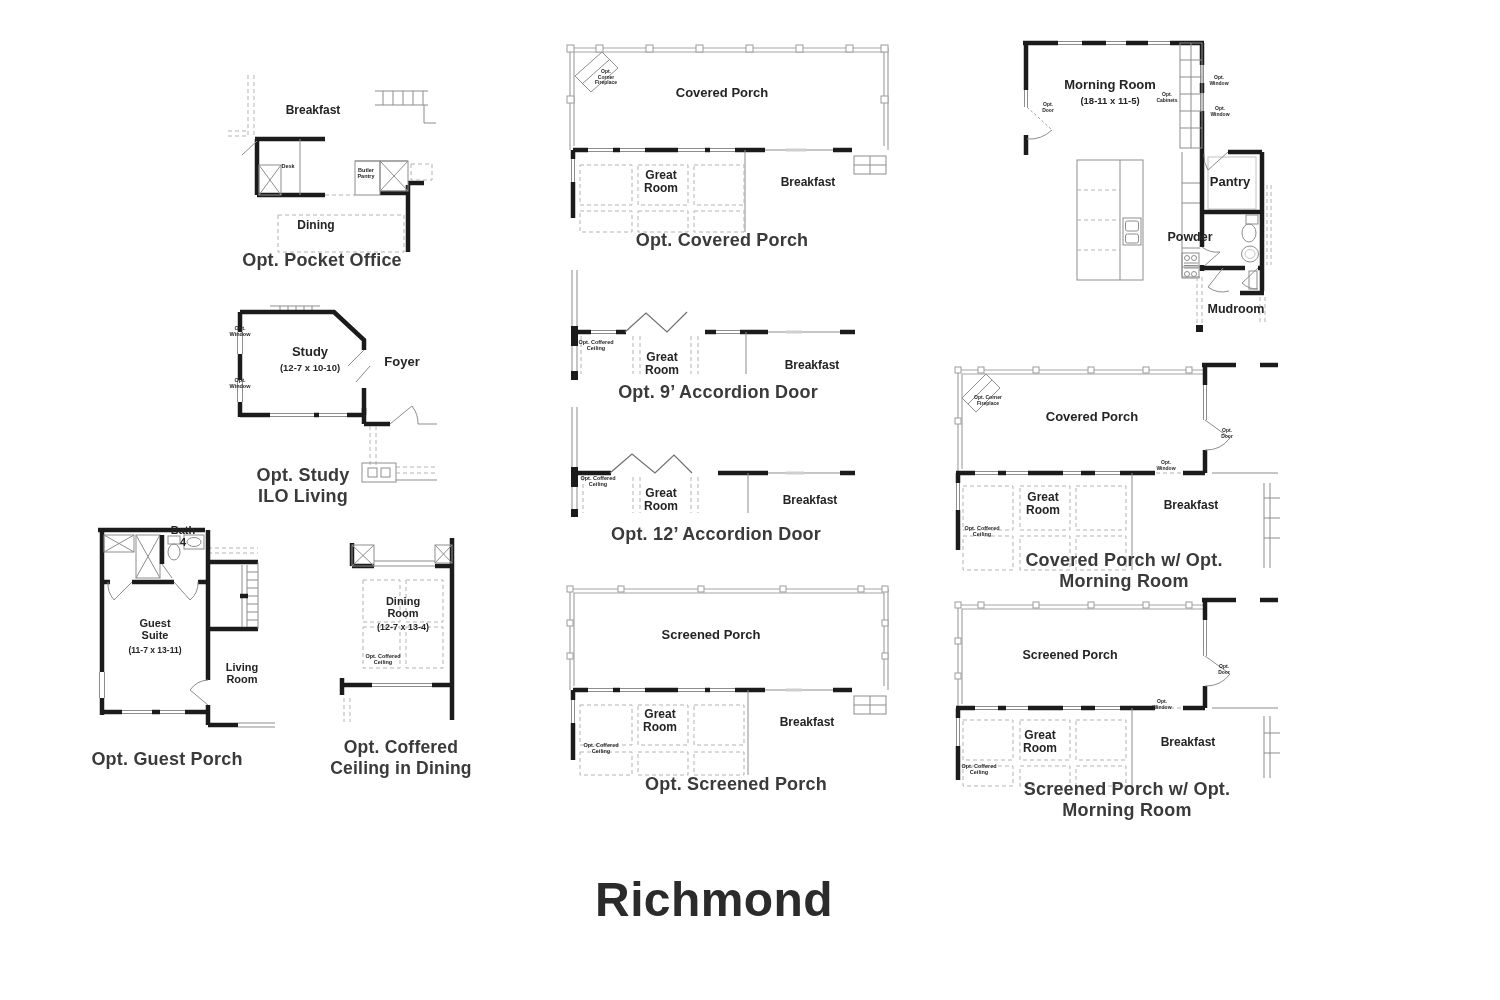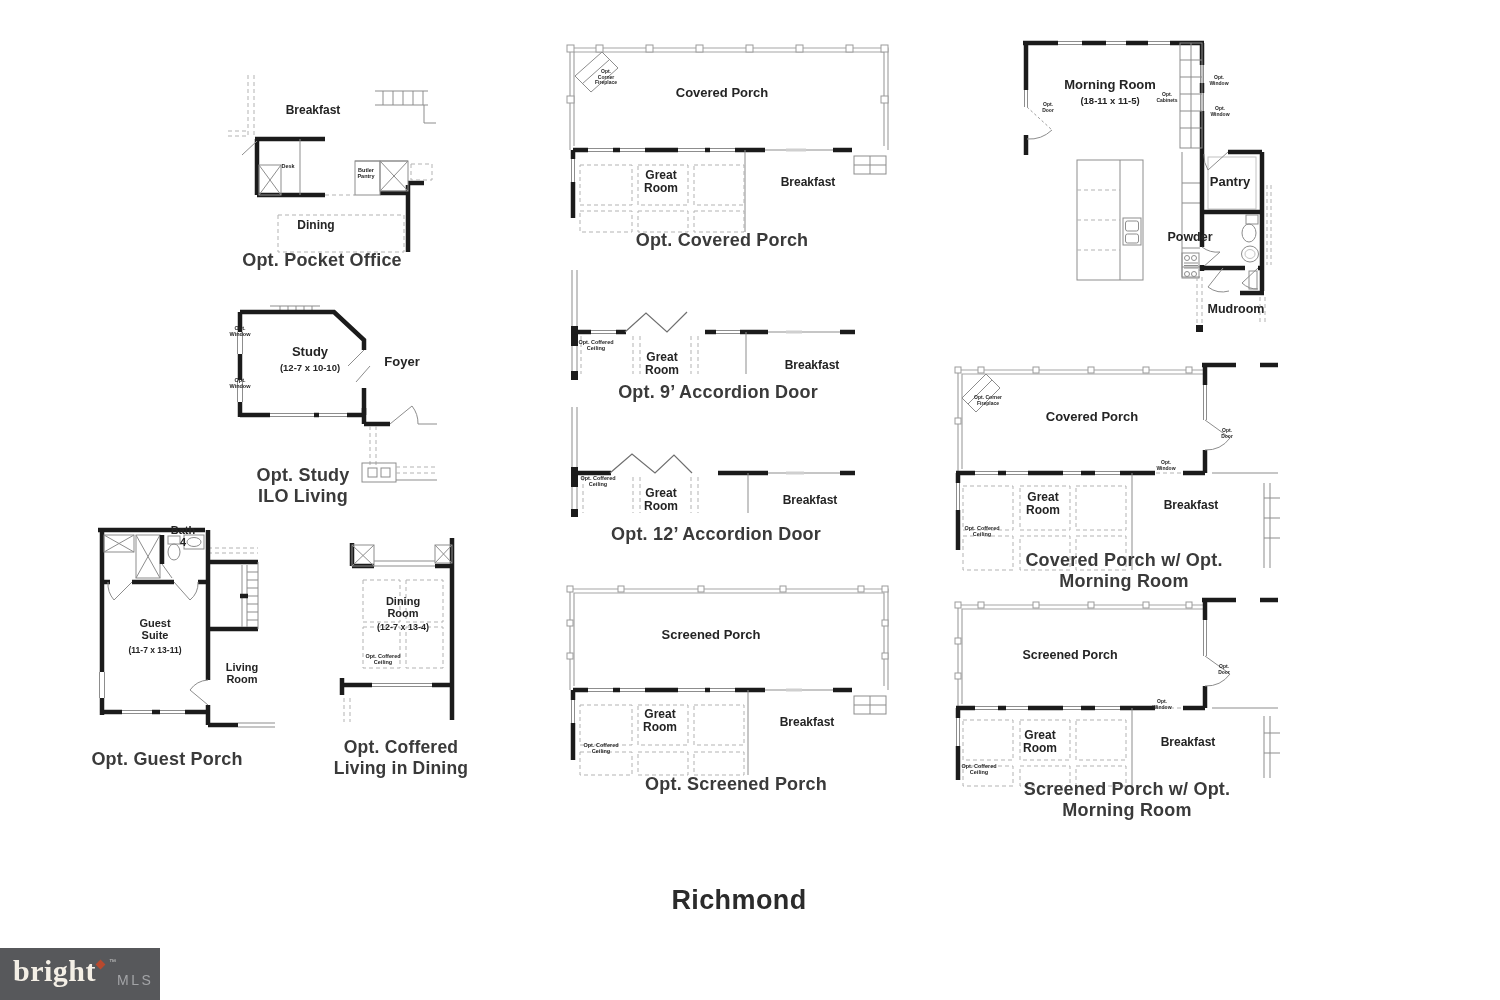--- a/index.html
+++ b/index.html
@@ -18,22 +18,22 @@
   .blk{fill:#1b1b1b;stroke:none}
   
   .lbl{position:absolute;font-weight:700;color:#242424;text-align:center;
        transform:translate(-50%,-50%);line-height:1.1;white-space:nowrap}
   .wrap{white-space:normal}
   .fs5{font-size:5px}.fs55{font-size:5.5px}.fs85{font-size:8.5px}.fs9{font-size:9px}
   .fs95{font-size:9.5px}.fs11{font-size:11px}.fs12{font-size:12px}.fs125{font-size:12.5px}
   .fs13{font-size:13px}
   .cap{position:absolute;font-weight:700;color:#3a3a3a;font-size:18px;text-align:center;
        transform:translate(-50%,-50%);line-height:1.18;white-space:pre-line;letter-spacing:.2px}
-  .title{position:absolute;left:739px;top:900px;transform:translate(-50%,-50%);
-         font-weight:700;color:#2b2b2b;font-size:27px;text-align:left;line-height:46px;
+  .title{position:absolute;left:714px;top:900px;transform:translate(-50%,-50%);
+         font-weight:700;color:#2b2b2b;font-size:48px;text-align:left;line-height:46px;
          letter-spacing:.4px;white-space:nowrap}
   
   .logo{position:absolute;left:0;top:948px;width:160px;height:52px;background:#57585b}
   .logo .brand{position:absolute;left:13px;top:6px;font-family:"Liberation Serif",serif;
                font-weight:700;font-size:30px;color:#f4efe6;letter-spacing:.5px}
   .logo .diamond{position:absolute;left:97px;top:13px;width:7px;height:7px;background:#b8492e;
                  transform:rotate(45deg)}
   .logo .tm{position:absolute;left:109px;top:10px;font-size:7px;color:#c9c9c9}
   .logo .mls{position:absolute;left:117px;top:24px;font-size:14px;color:#a3a4a7;
              letter-spacing:2.5px;font-family:"Liberation Sans",sans-serif}
@@ -539,21 +539,21 @@
   <div class="lbl fs11 wrap" style="left:183px;top:536px;width:32px">Bath 4</div>
   <div class="lbl fs11 wrap" style="left:155px;top:629px;width:48px">Guest Suite</div>
   <div class="lbl fs85" style="left:155px;top:651px">(11-7 x 13-11)</div>
   <div class="lbl fs11 wrap" style="left:242px;top:673px;width:52px">Living Room</div>
   <div class="cap" style="left:167px;top:760px">Opt. Guest Porch</div>
 
   <div class="lbl fs11 wrap" style="left:403px;top:607px;width:52px">Dining Room</div>
   <div class="lbl fs9" style="left:403px;top:628px">(12-7 x 13-4)</div>
   <div class="lbl fs55 wrap" style="left:383px;top:659px;width:46px">Opt. Coffered Ceiling</div>
   <div class="cap" style="left:401px;top:758px;font-size:17.5px">Opt. Coffered
-Living in Dining</div>
+Ceiling in Dining</div>
 
   <div class="lbl fs5 wrap" style="left:606px;top:77px;width:26px">Opt. Corner Fireplace</div>
   <div class="lbl fs13" style="left:722px;top:93px">Covered Porch</div>
   <div class="lbl fs12 wrap" style="left:661px;top:182px;width:46px">Great Room</div>
   <div class="lbl fs12" style="left:808px;top:183px">Breakfast</div>
   <div class="cap" style="left:722px;top:241px">Opt. Covered Porch</div>
 
   <div class="lbl fs55 wrap" style="left:596px;top:345px;width:48px">Opt. Coffered Ceiling</div>
   <div class="lbl fs12 wrap" style="left:662px;top:364px;width:46px">Great Room</div>
   <div class="lbl fs12" style="left:812px;top:366px">Breakfast</div>
@@ -596,20 +596,14 @@
   <div class="lbl fs12 wrap" style="left:1040px;top:742px;width:46px">Great Room</div>
   <div class="lbl fs12" style="left:1188px;top:743px">Breakfast</div>
   <div class="lbl fs55 wrap" style="left:979px;top:769px;width:48px">Opt. Coffered Ceiling</div>
   <div class="cap" style="left:1127px;top:800px">Screened Porch w/ Opt.
 Morning Room</div>
 
   <div class="title">
     <div>Richmond</div>
   </div>
 
-  <div class="logo">
-    <span class="brand">bright</span>
-    <span class="diamond"></span>
-    <span class="tm">™</span>
-    <span class="mls">MLS</span>
-  </div>
 
 </div>
 
 </body></html>

